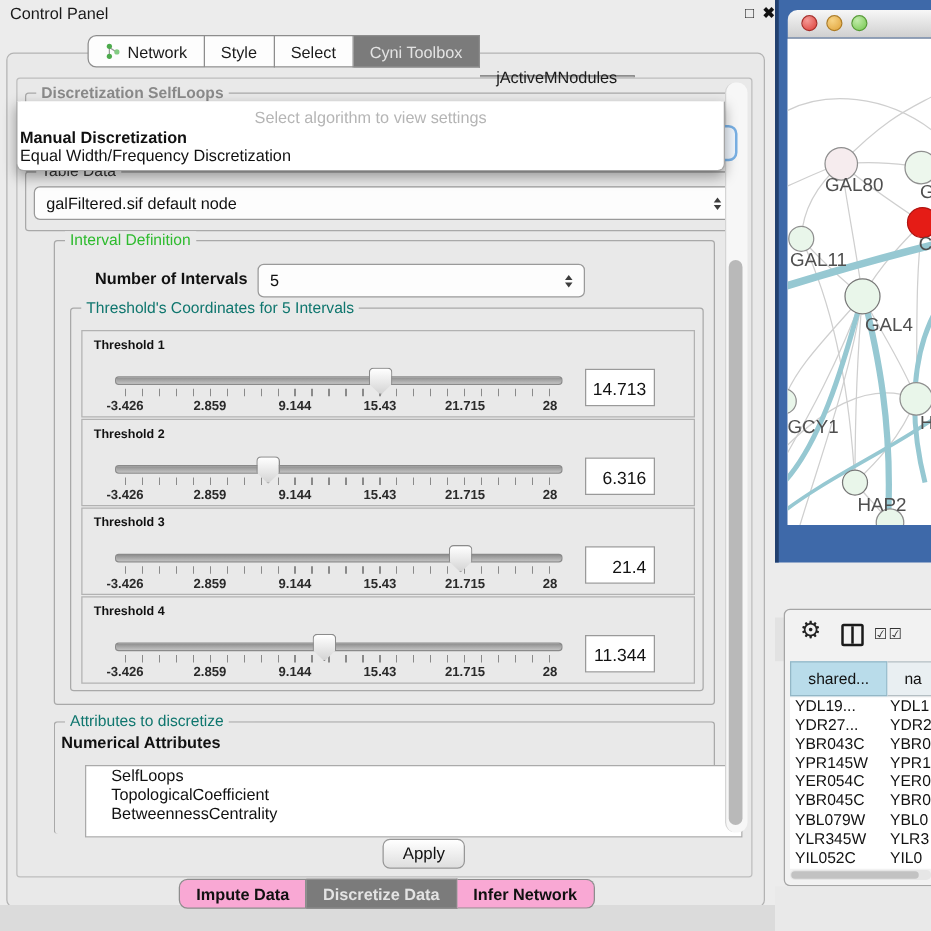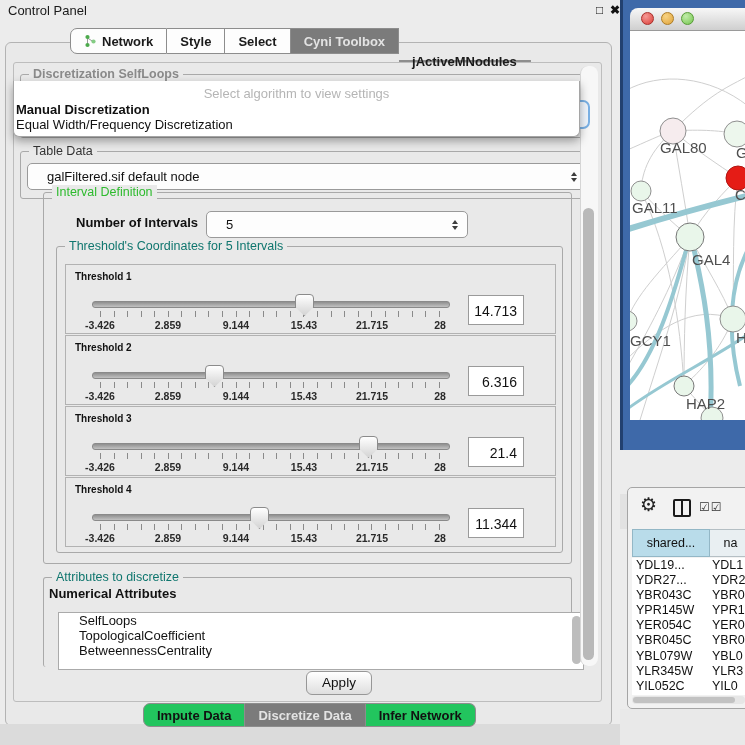--- a/index.html
+++ b/index.html
@@ -5,63 +5,63 @@
   html,body{margin:0;padding:0;}
   body{font-family:"Liberation Sans",sans-serif;}
   #page{position:relative;width:745px;height:745px;background:#ececec;overflow:hidden;}
   .abs{position:absolute;}
   
   .titlebar{left:0;top:0;width:620px;height:22px;background:#ececec;}
   .titlebar .ttl{position:absolute;left:8px;top:3px;font-size:13px;color:#1a1a1a;}
   .win-ico{position:absolute;top:3px;font-size:12px;color:#111;cursor:default;}
   
   .toptabs{left:70px;top:28px;height:26px;display:flex;z-index:30;}
-  .ttab{display:flex;align-items:center;gap:5px;padding:0 13px;font-size:13px;font-weight:bold;color:#1a1a1a;background:#fdfdfd;border:1px solid #8d8d8d;border-left:none;white-space:nowrap;}
+  .ttab{display:flex;align-items:center;gap:5px;padding:0 13px;font-size:13px;font-weight:normal;color:#1a1a1a;background:#fdfdfd;border:1px solid #8d8d8d;border-left:none;white-space:nowrap;}
   .ttab.first{border-left:1px solid #8d8d8d;border-radius:7px 0 0 7px;}
   .ttab.last{border-radius:0 7px 7px 0;margin-top:32px;}
   .ttab.sel{background:#7b7b7b;color:#e3e3e3;}
   
   .outer-panel{left:5px;top:42px;width:605px;height:682px;background:#e9e9e9;border:1px solid #b3b3b3;border-radius:6px;}
   .inner-panel{left:13px;top:62px;width:587px;height:638px;background:#e9e9e9;border:1px solid #bdbdbd;border-radius:3px;}
   .vscroll-track{left:580px;top:66px;width:17px;height:600px;background:#f7f7f7;border-left:1px solid #d5d5d5;border-radius:8px;}
   .vscroll-thumb{left:583px;top:208px;width:11px;height:452px;background:#b9b9b9;border-radius:6px;}
   .group{border:1px solid #a9a9a9;border-radius:3px;background:transparent;}
   .gtitle{position:absolute;top:-8px;left:8px;background:#e9e9e9;padding:0 4px;font-size:12.5px;white-space:nowrap;}
   .g-green{color:#2ebb2e;}
   .g-blue{color:#0f766e;}
   .g-dark{color:#8a8a8a;font-weight:bold;}
   
   .popup{left:13px;top:81px;width:565px;height:55px;background:#ffffff;border:1px solid #a5a5a5;border-top:none;border-radius:0 0 6px 6px;box-shadow:0 4px 10px rgba(0,0,0,0.35);z-index:50;}
   .popup .hint{position:absolute;left:0;top:5px;width:100%;text-align:center;font-size:13px;color:#b5b5b5;}
   .popup .opt1{position:absolute;left:2px;top:21px;font-size:13px;font-weight:bold;color:#111;}
   .popup .opt2{position:absolute;left:2px;top:36px;font-size:13px;color:#111;}
   
   .combo{background:#fdfdfd;border:1px solid #9a9a9a;border-radius:5px;font-size:13px;color:#111;display:flex;align-items:center;}
-  .combo .cval{padding-left:19px;flex:1;overflow:hidden;white-space:nowrap;}
+  .combo .cval{padding-left:9px;flex:1;overflow:hidden;white-space:nowrap;}
   .stepper{display:flex;flex-direction:column;align-items:center;margin-right:9px;}
   .arr-up{width:0;height:0;border-left:3.5px solid transparent;border-right:3.5px solid transparent;border-bottom:4.5px solid #3c3c3c;margin-bottom:2px;}
   .arr-dn{width:0;height:0;border-left:3.5px solid transparent;border-right:3.5px solid transparent;border-top:4.5px solid #3c3c3c;}
   .focus-combo{left:558px;top:100px;width:28px;height:25px;background:#eef4fb;border:2px solid #79b0e4;border-radius:7px;z-index:10;}
   
   .thr-row{left:63px;width:489px;height:68px;border:1px solid #b2b2b2;background:#e9e9e9;}
   .thr-label{position:absolute;left:9px;top:6px;font-size:10px;font-weight:bold;color:#111;}
   .slider-wrap{position:absolute;left:26px;top:28px;width:356px;height:38px;}
   .track{position:absolute;left:0;top:8px;width:356px;height:5px;background:linear-gradient(#8f8f8f,#c2c2c2);border-radius:3px;border:1px solid #8a8a8a;}
   .ticks{position:absolute;left:8px;top:18px;width:340px;height:6px;background-image:repeating-linear-gradient(90deg,#8a8a8a 0,#8a8a8a 1px,transparent 1px,transparent 13.56px);}
   .tick-label{position:absolute;top:26px;transform:translateX(-50%);font-size:10.5px;font-weight:bold;color:#2a2a2a;white-space:nowrap;}
   .thumb{position:absolute;top:1px;width:17px;height:20px;background:linear-gradient(#ffffff,#d4d4d4);border:1px solid #8b8b8b;border-radius:4px;clip-path:polygon(0 0,100% 0,100% 58%,50% 100%,0 58%);}
   .val-box{position:absolute;left:402px;top:30px;width:56px;height:30px;background:#ffffff;border:1px solid #9a9a9a;font-size:14px;color:#111;text-align:right;line-height:30px;padding-right:6px;box-sizing:border-box;}
   
-  .attr-list{left:58px;top:612px;width:524px;height:56px;background:#ffffff;border:1px solid #aaaaaa;overflow:hidden;}
+  .attr-list{left:68px;top:612px;width:524px;height:56px;background:#ffffff;border:1px solid #aaaaaa;overflow:hidden;}
   .attr-item{padding-left:20px;font-size:13px;color:#111;line-height:15px;}
   .list-thumb{position:absolute;right:2px;top:3px;width:9px;height:48px;background:#bdbdbd;border-radius:5px;}
   
   .apply-btn{left:258px;top:671px;width:64px;height:22px;background:linear-gradient(#ffffff,#dedede);border:1px solid #979797;border-radius:6px;font-size:13.5px;color:#111;text-align:center;line-height:21px;margin-left:48px;}
   .bottabs{left:143px;top:703px;height:24px;display:flex;z-index:5;}
-  .btab{display:flex;align-items:center;padding:0 13px;font-size:13px;font-weight:bold;color:#111;background:#22c55e;border:1px solid #8d8d8d;border-left:none;white-space:nowrap;}
+  .btab{display:flex;align-items:center;padding:0 13px;font-size:13px;font-weight:bold;color:#111;background:#f9a8d4;border:1px solid #8d8d8d;border-left:none;white-space:nowrap;}
   .btab.first{border-left:1px solid #8d8d8d;border-radius:7px 0 0 7px;}
   .btab.last{border-radius:0 7px 7px 0;}
   .btab.sel{background:#7b7b7b;color:#e3e3e3;}
   .bottom-strip{left:0;top:724px;width:620px;height:21px;background:#dbdbdb;}
   
   .net-frame{left:620px;top:0;width:125px;height:450px;background:#3e69a9;}
   .net-frame-dark{left:620px;top:0;width:3px;height:450px;background:#22406f;}
   .mac-titlebar{left:630px;top:8px;width:115px;height:22px;background:linear-gradient(#f7f7f7,#cfcfcf);border-bottom:1px solid #9a9a9a;border-radius:8px 0 0 0;}
   .light{position:absolute;top:4px;width:13px;height:13px;border-radius:50%;}
   .canvas{left:630px;top:31px;width:115px;height:389px;background:#ffffff;overflow:hidden;}
@@ -120,21 +120,21 @@
   </div>
 
   <div class="abs outer-panel"></div>
   <div class="abs inner-panel"></div>
 
   <div class="abs group" style="left:20px;top:74px;width:572px;height:62px;">
     <span class="gtitle g-dark">Discretization SelfLoops</span>
   </div>
   <div class="abs focus-combo"></div>
 
-  <div class="abs group" style="left:20px;top:151px;width:572px;height:46px;">
+  <div class="abs group" style="left:20px;top:137px;width:572px;height:46px;">
     <span class="gtitle" style="color:#333;">Table Data</span>
     <div class="combo" style="position:absolute;left:6px;top:11px;width:558px;height:25px;">
       <span class="cval">galFiltered.sif default node</span>
       <span class="stepper">
           <span class="arr-up"></span>
           <span class="arr-dn"></span>
         </span>
     </div>
   </div>
 

